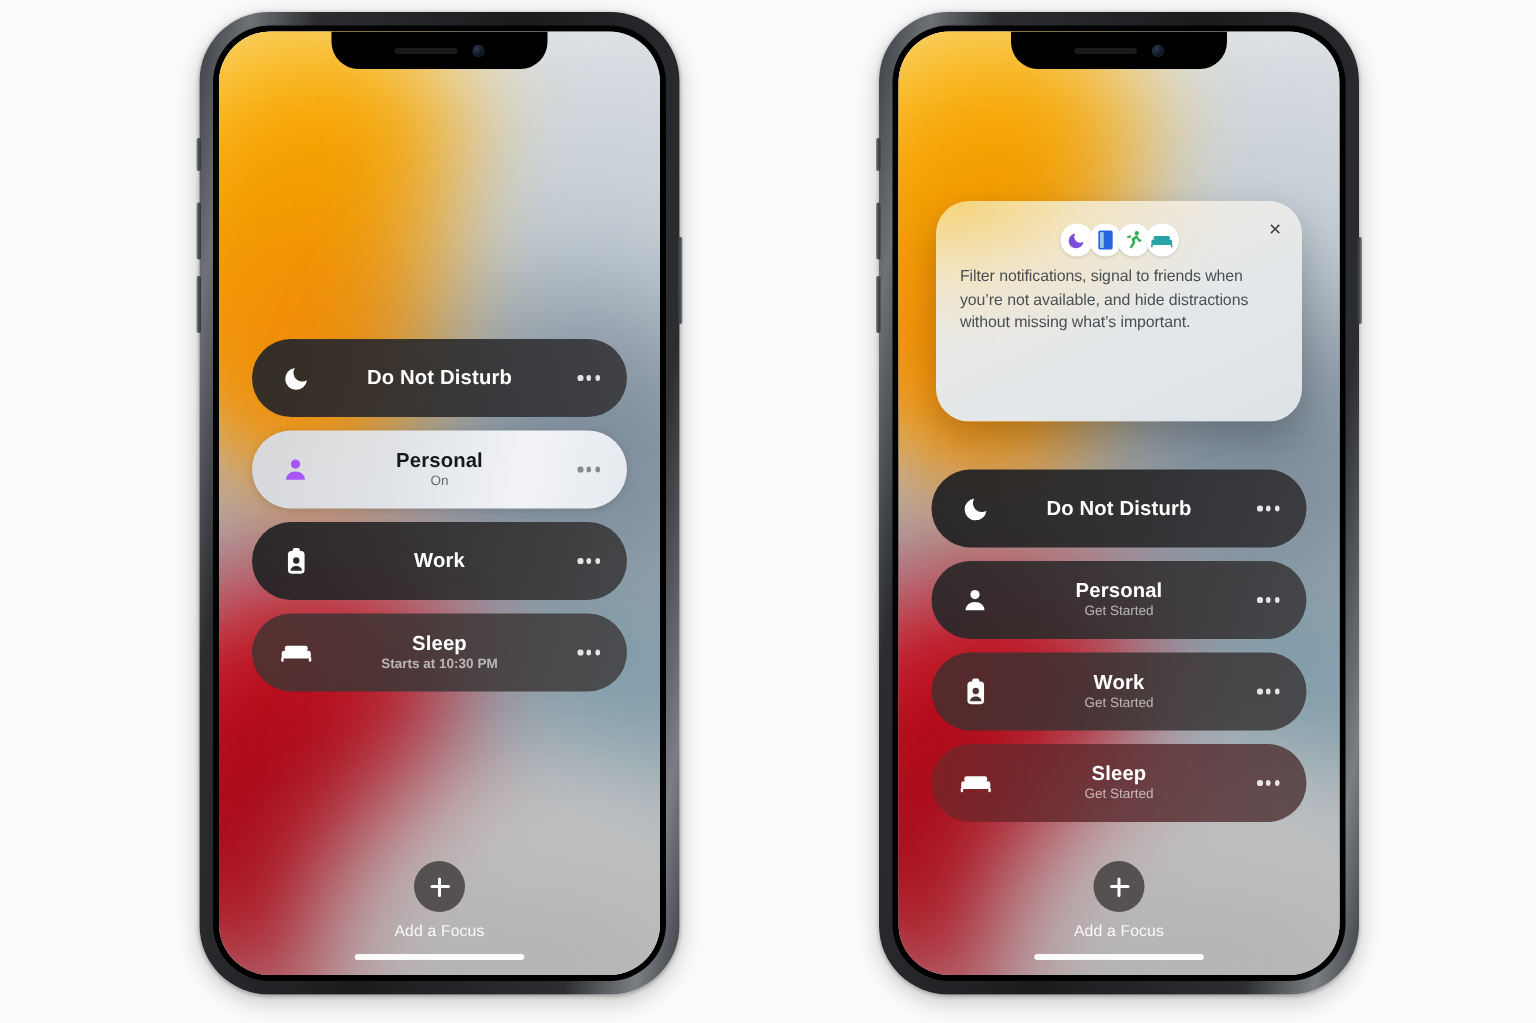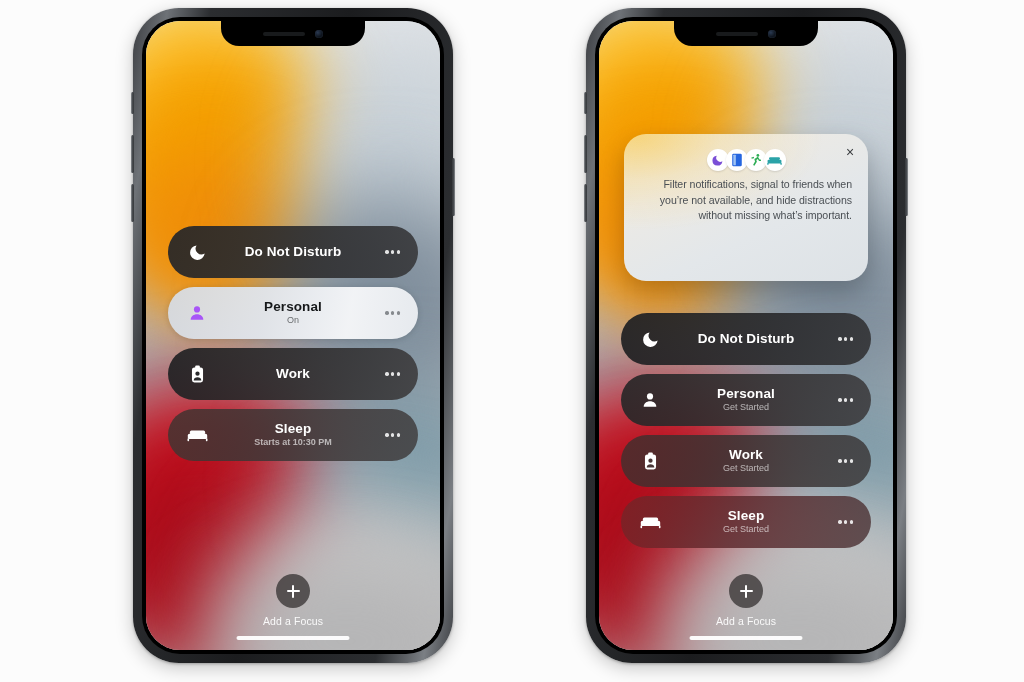--- a/index.html
+++ b/index.html
@@ -189,21 +189,21 @@
     display: flex; align-items: center; justify-content: center;
     box-shadow: 0 1px 2px rgba(0,0,0,0.12);
   }
   .card-title {
     text-align: center;
     font-weight: 700;
     color: #15171a;
     letter-spacing: -0.2px;
   }
   .card-body {
-    text-align: right;
+    text-align: left;
     color: #4a4f54;
     letter-spacing: -0.05px;
   }
 </style>
 </head>
 <body>
 
 <div id="stage">
 
   <div class="phone" style="left:133px; top:8px; width:320px; height:655px;">

